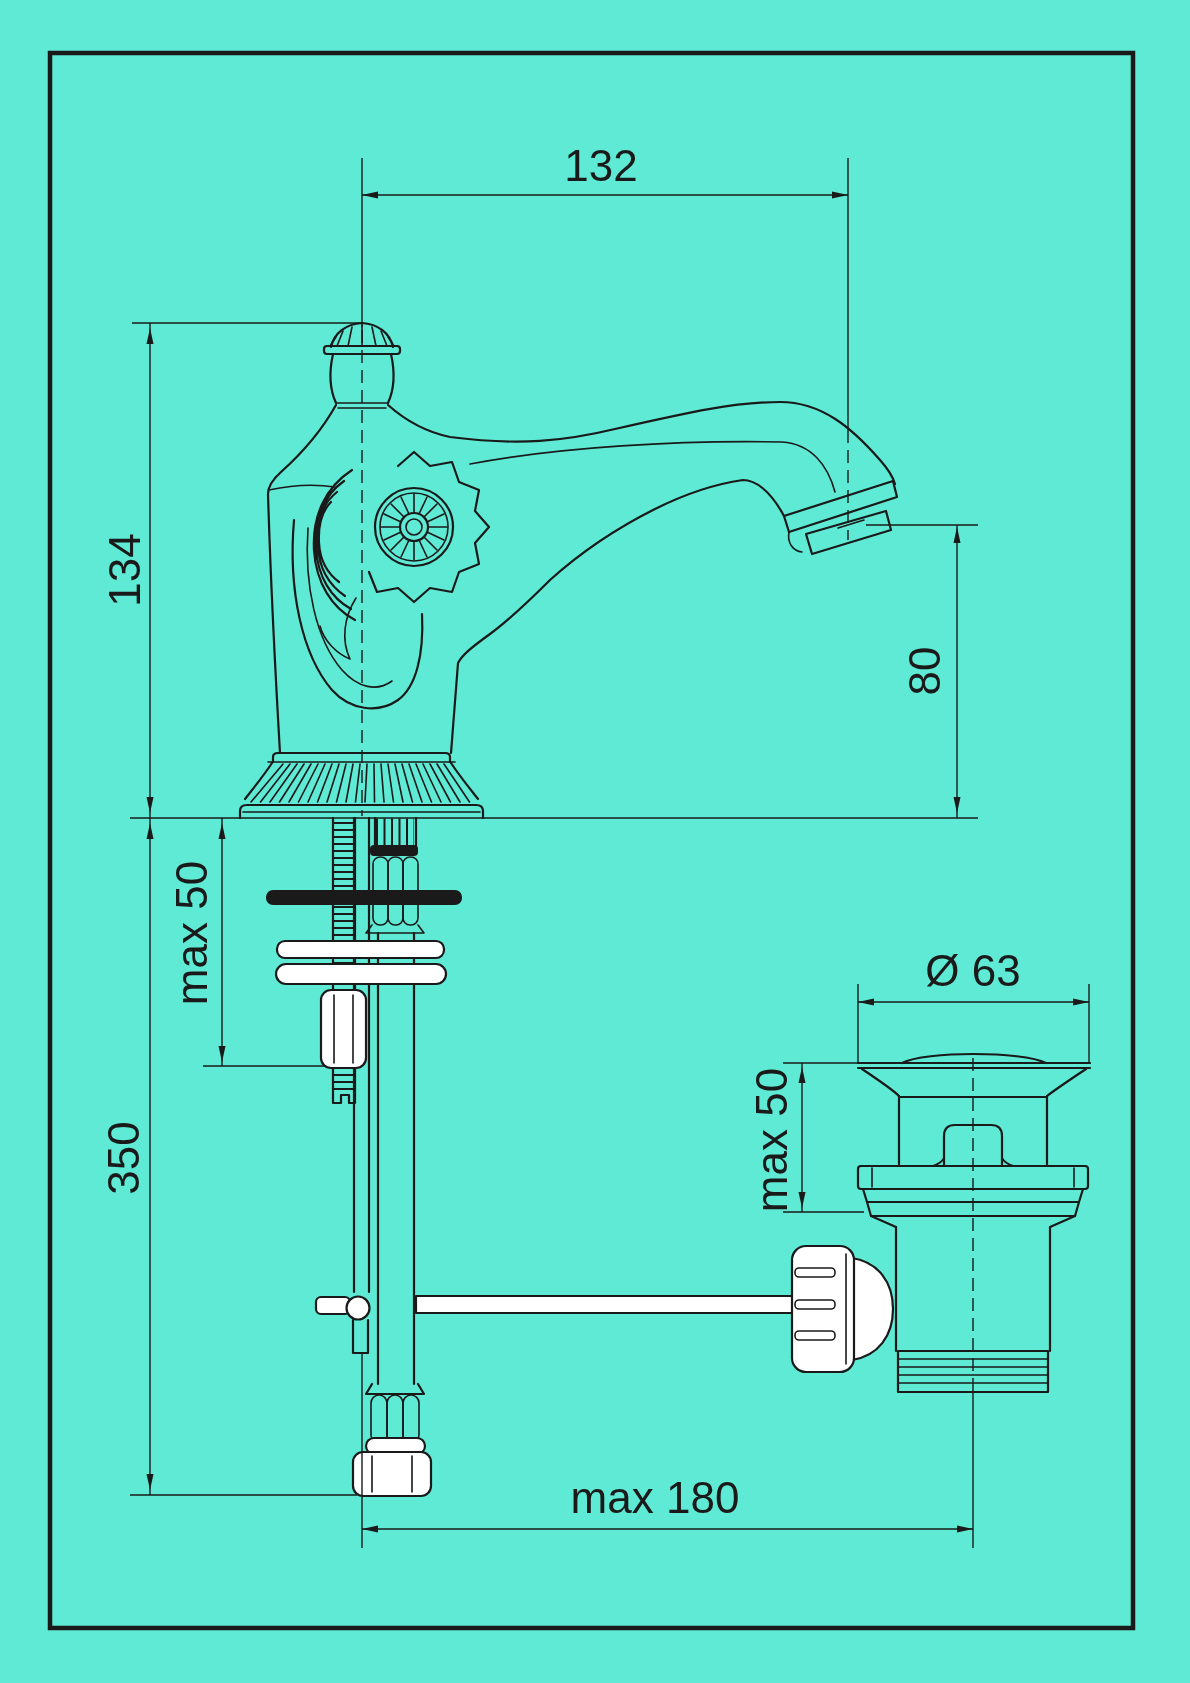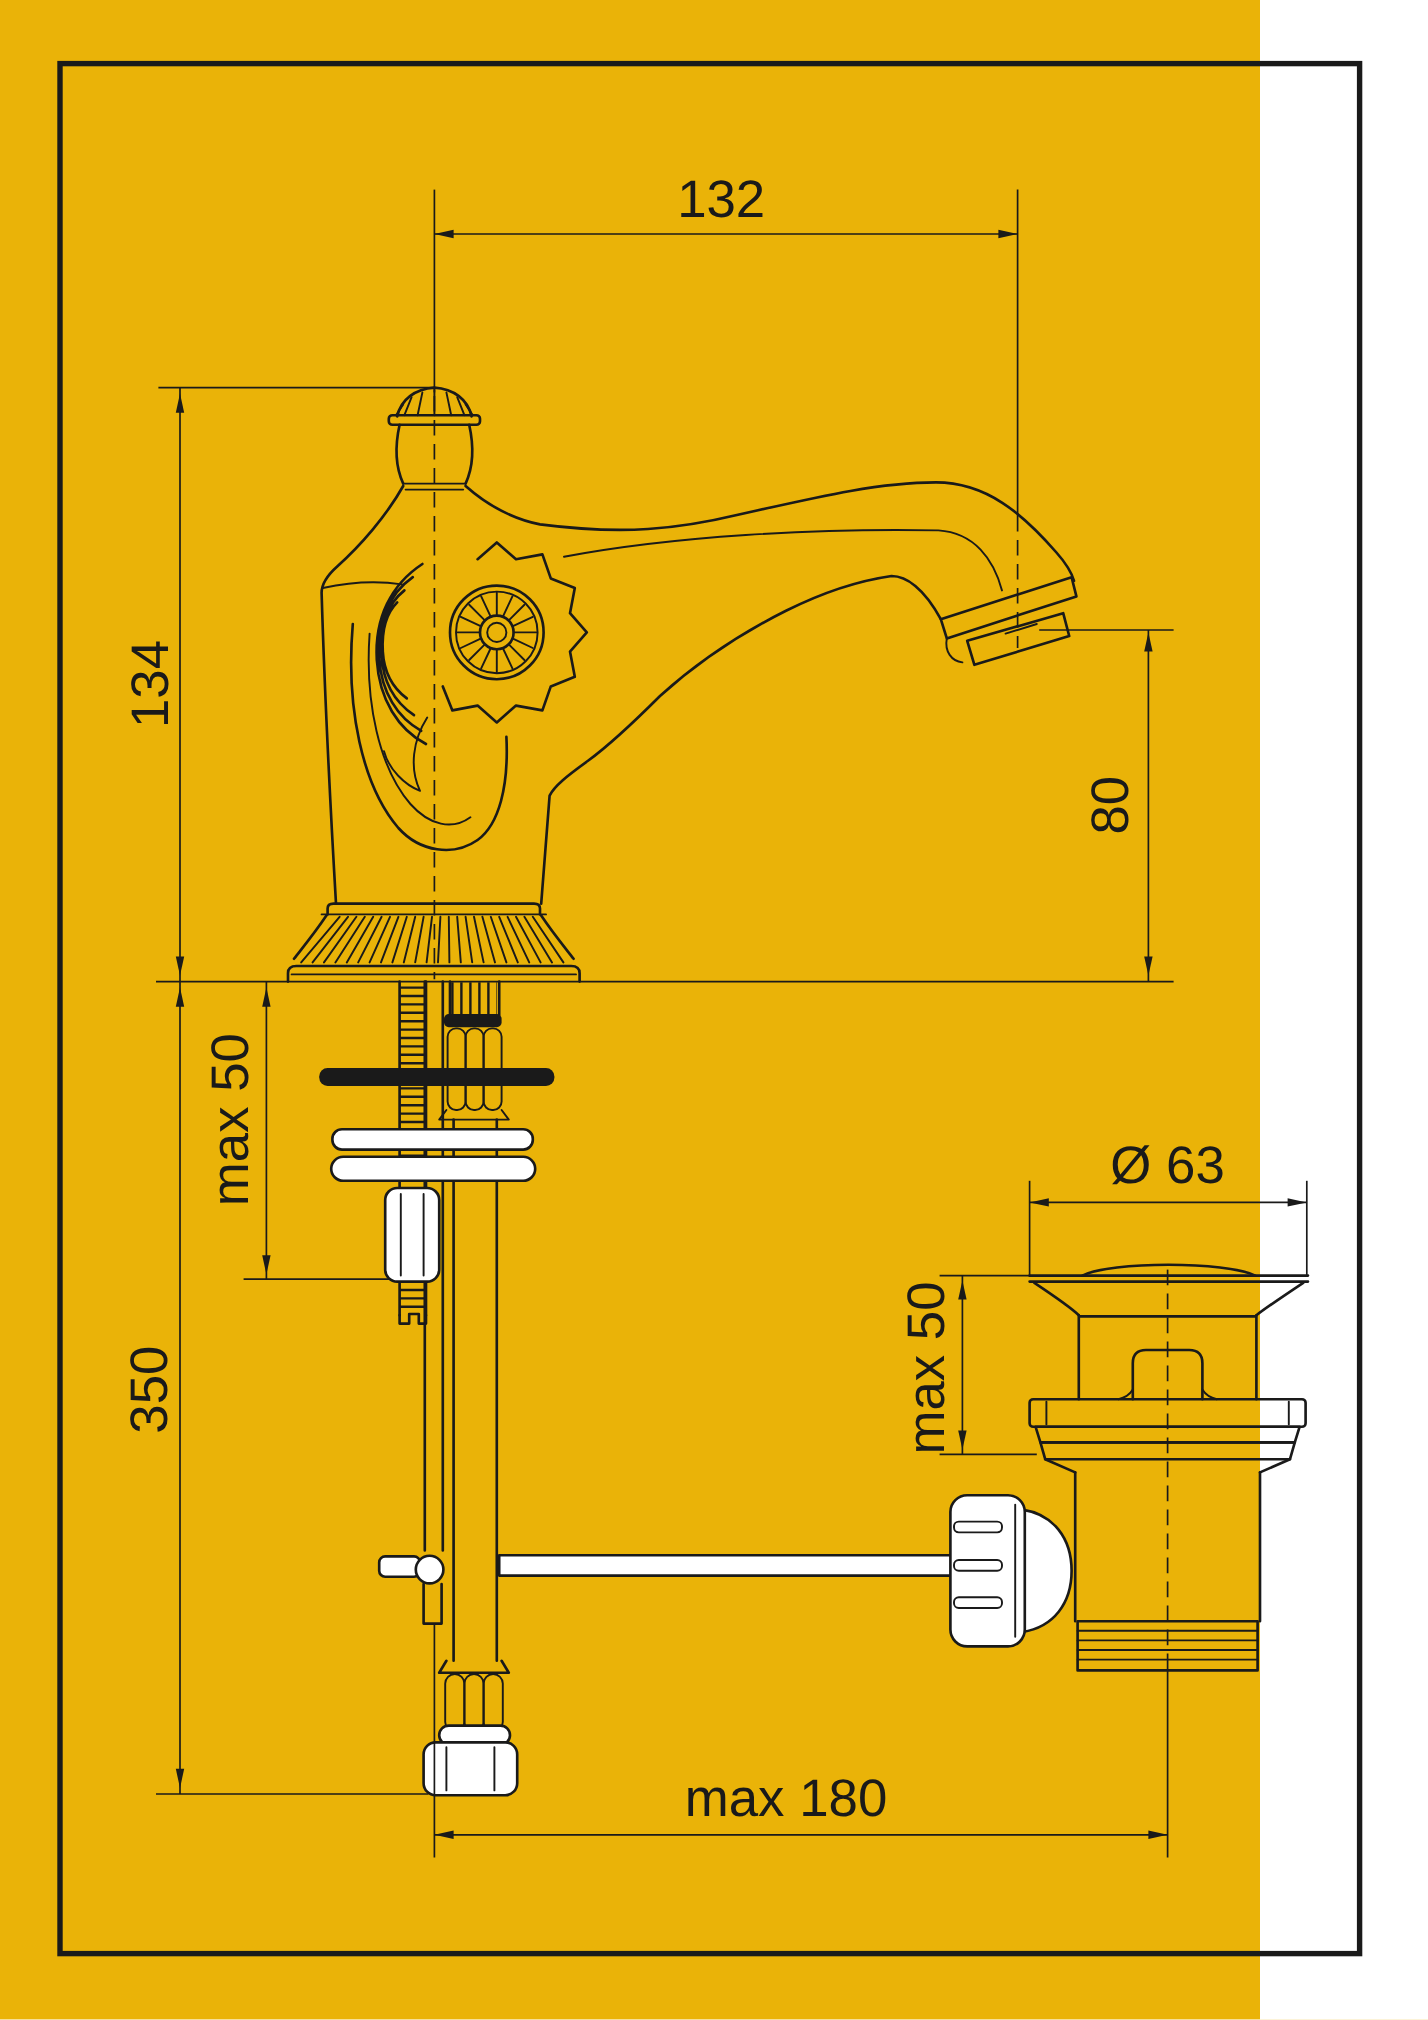--- a/index.html
+++ b/index.html
@@ -1,16 +1,16 @@
 <!DOCTYPE html>
 <html><head>
 <meta charset="utf-8">
 <style>
   html,body{margin:0;padding:0;background:#ffffff;}
-  .page{width:1050px;height:1683px;position:relative;background:#eab308;font-family:"Liberation Sans",sans-serif;}
+  .page{width:1190px;height:1683px;position:relative;background:#5eead4;font-family:"Liberation Sans",sans-serif;}
   svg{display:block;}
   .outline{fill:none;stroke:#1a1a1a;stroke-width:2.2;stroke-linecap:round;stroke-linejoin:round;}
   .outline-thin{fill:none;stroke:#1a1a1a;stroke-width:1.6;stroke-linecap:round;stroke-linejoin:round;}
   .whitefill{fill:#ffffff;stroke:#1a1a1a;stroke-width:2.2;stroke-linejoin:round;}
   .blackfill{fill:#1a1a1a;stroke:none;}
   .dim{fill:none;stroke:#1a1a1a;stroke-width:1.4;stroke-linecap:butt;}
   .cline{fill:none;stroke:#1a1a1a;stroke-width:1.4;stroke-dasharray:13 7;}
   .arr{fill:#1a1a1a;stroke:none;}
   .dimtext{font-family:"Liberation Sans",sans-serif;font-size:44px;fill:#1a1a1a;}
   .threads{fill:none;stroke:#1a1a1a;stroke-width:22;stroke-dasharray:2 5;}

